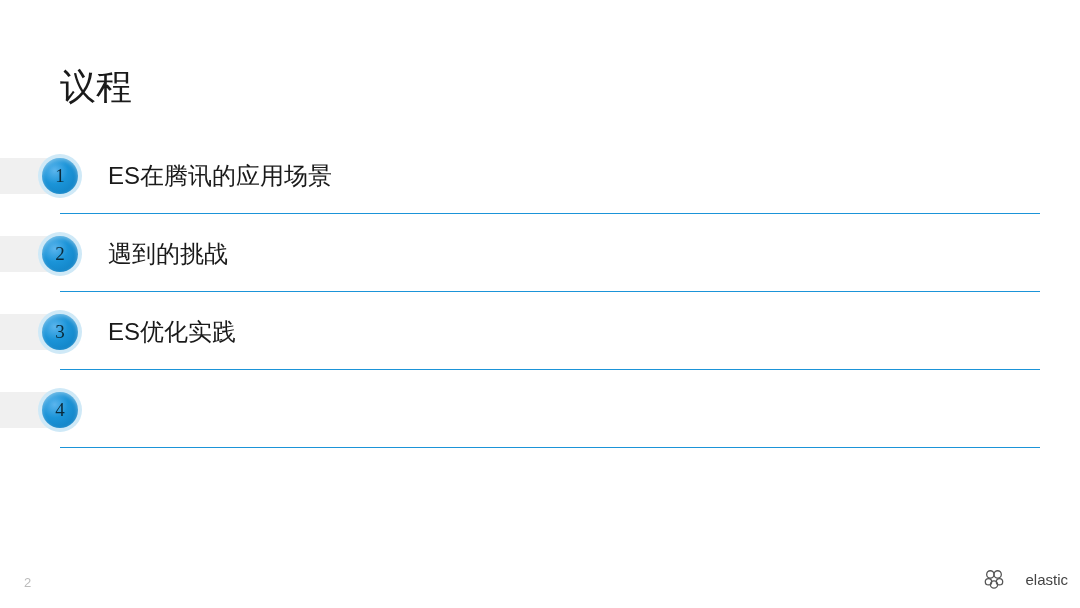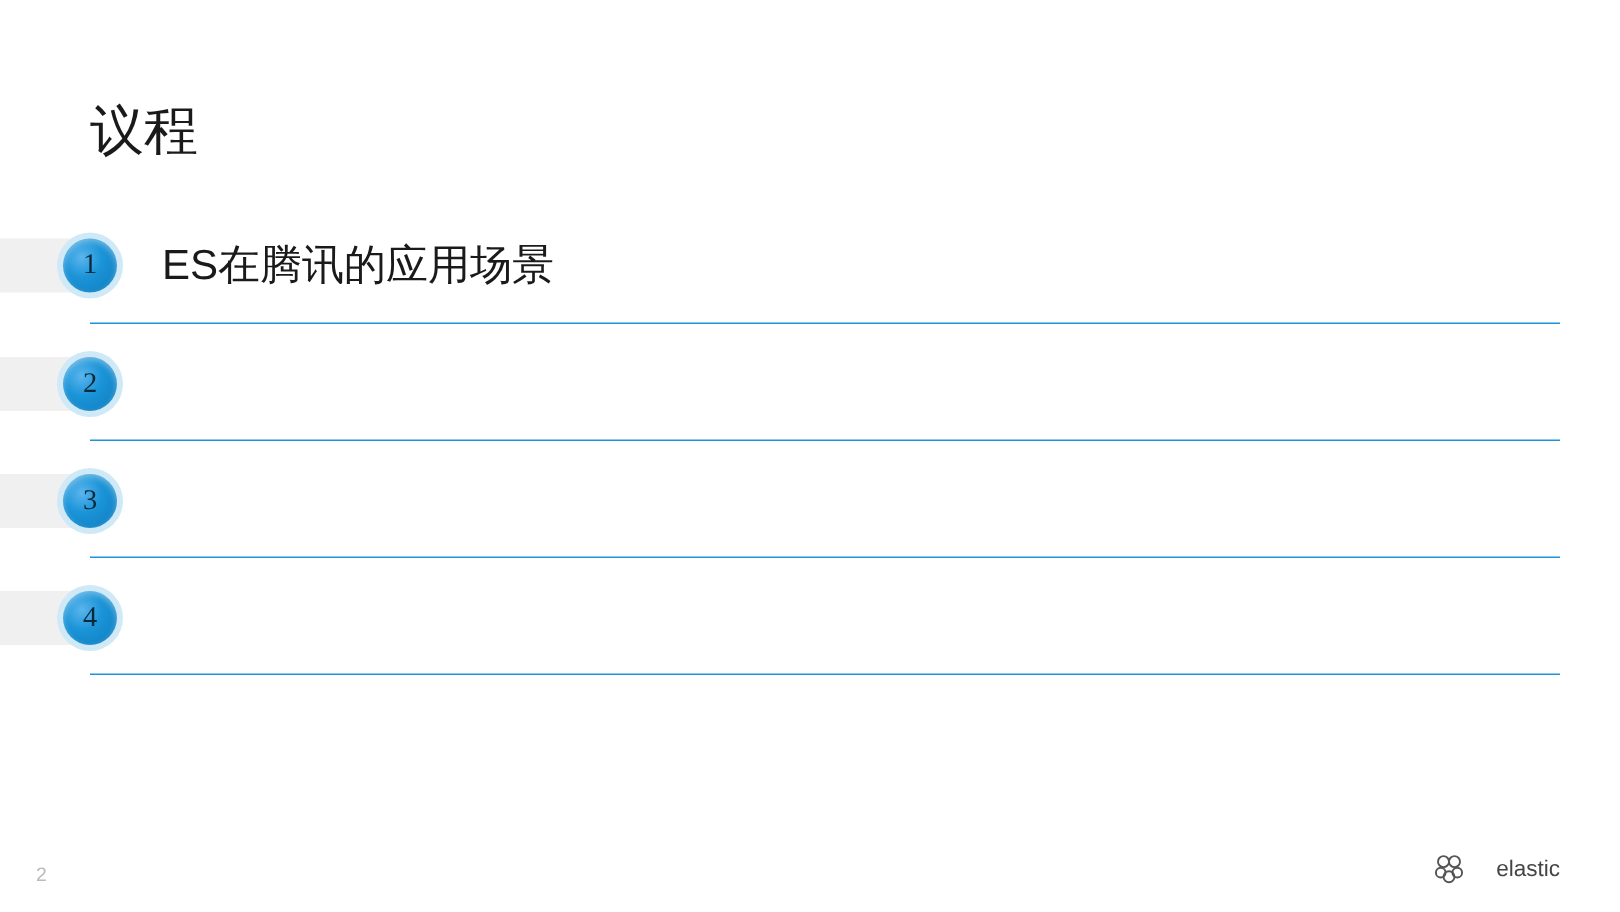--- a/index.html
+++ b/index.html
@@ -51,21 +51,21 @@
       align-items: center;
       justify-content: center;
       color: #0a2a3a;
       font-size: 19px;
       font-weight: 400;
       margin-left: -18px;
       z-index: 2;
       font-family: "Times New Roman", serif;
     }
     .item-text {
-      font-size: 28px;
+      font-size: 24px;
       color: #1a1a1a;
       margin-left: 30px;
       font-weight: 400;
     }
     .underline {
       position: absolute;
       bottom: -20px;
       left: 60px;
       right: 40px;
       height: 1px;
@@ -74,21 +74,21 @@
     .page-number {
       position: absolute;
       bottom: 18px;
       left: 24px;
       font-size: 13px;
       color: #bbbbbb;
     }
     .brand {
       position: absolute;
       bottom: 18px;
-      right: 40px;
+      right: 12px;
       display: flex;
       align-items: center;
       gap: 20px;
       color: #555;
     }
     .brand-logo {
       width: 22px;
       height: 22px;
     }
     .brand-logo svg {
@@ -109,25 +109,27 @@
 <div class="agenda-list">
   <div class="agenda-item">
     <div class="bullet-lead"></div>
     <div class="bullet">1</div>
     <div class="item-text">ES在腾讯的应用场景</div>
     <div class="underline"></div>
   </div>
   <div class="agenda-item">
     <div class="bullet-lead"></div>
     <div class="bullet">2</div>
+    <div class="item-text">遇到的挑战</div>
     <div class="underline"></div>
   </div>
   <div class="agenda-item">
     <div class="bullet-lead"></div>
     <div class="bullet">3</div>
+    <div class="item-text">ES优化实践</div>
     <div class="underline"></div>
   </div>
   <div class="agenda-item">
     <div class="bullet-lead"></div>
     <div class="bullet">4</div>
     <div class="underline"></div>
   </div>
 </div>
 
 <div class="page-number">2</div>

